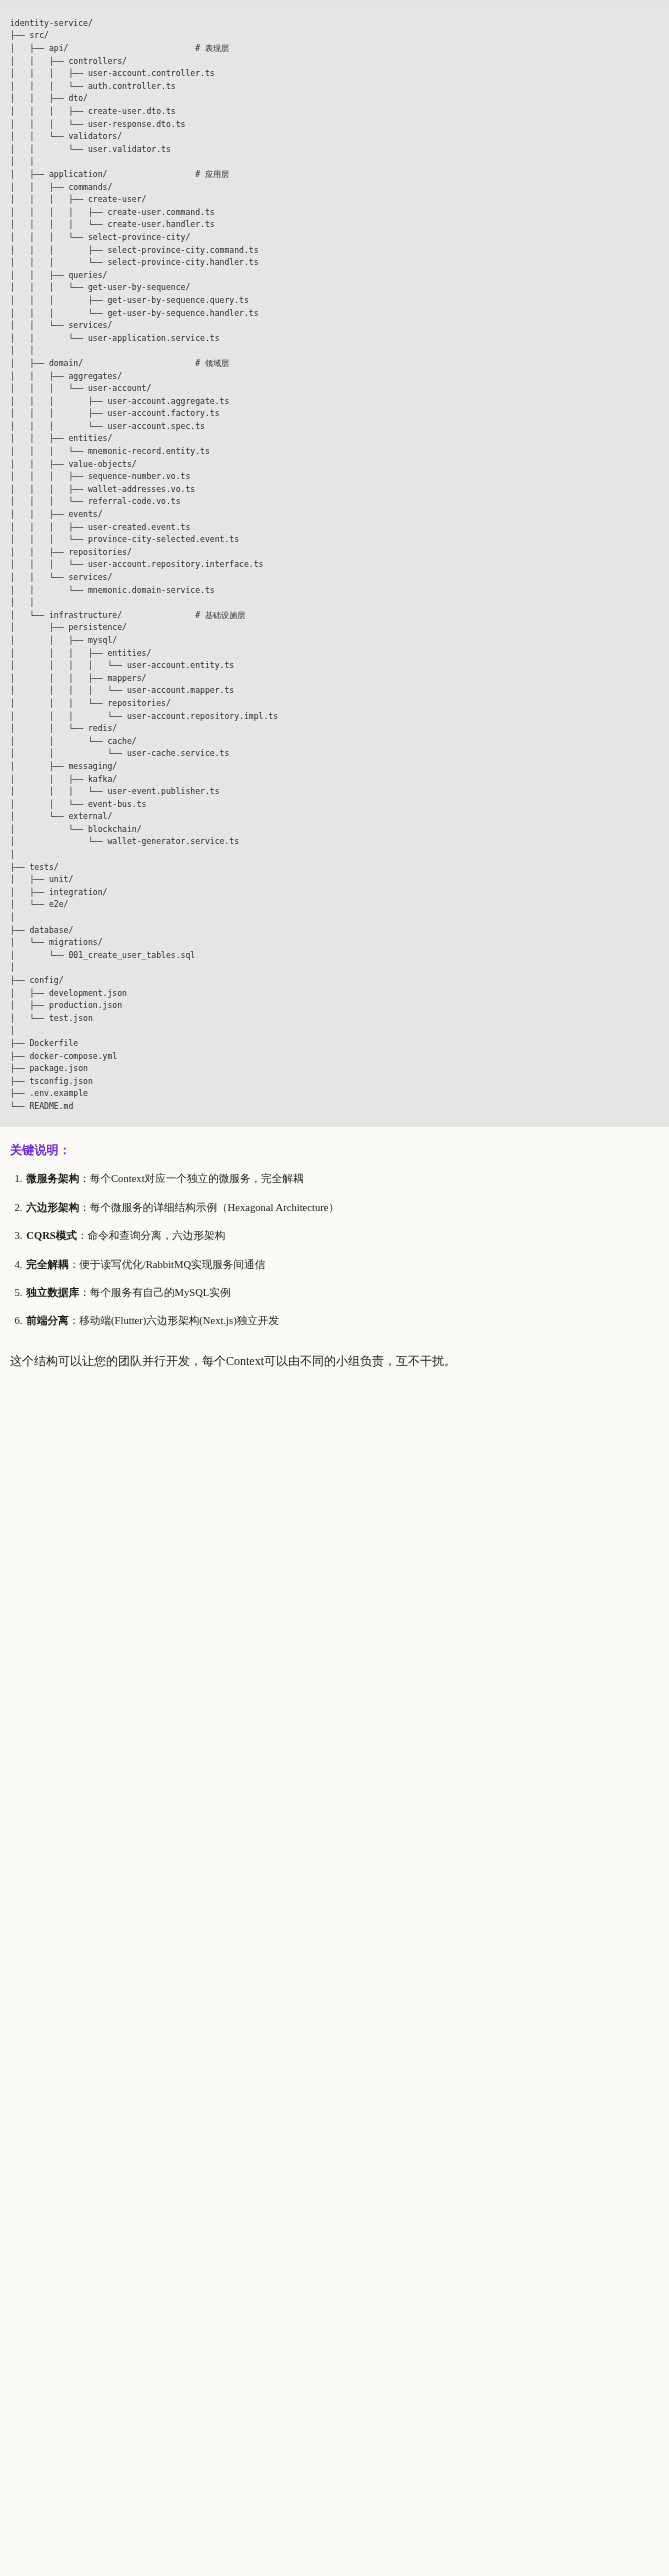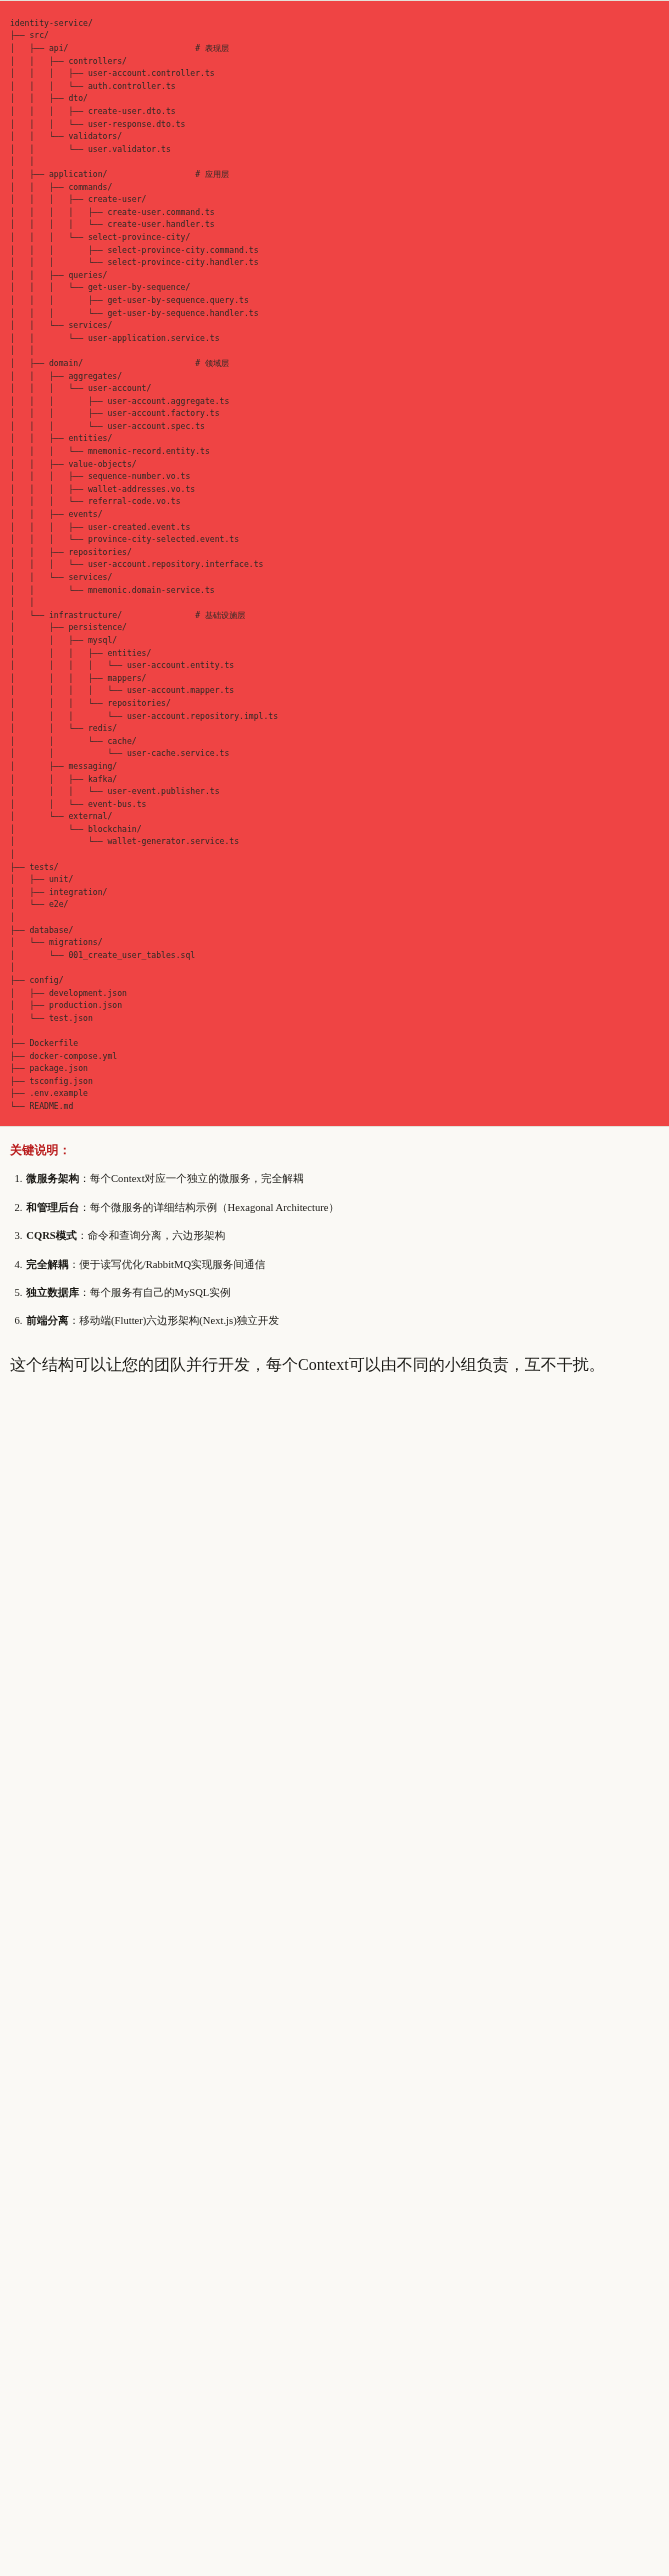--- a/index.html
+++ b/index.html
@@ -35,21 +35,21 @@
     height: 0.6px;
     background: #e3e1d8;
     border: 0;
     margin: 0;
     width: 100%;
   }
 
   
   .code-block {
     padding: 16.3px 10px 13.8px 10px;
-    background: #ef4444;
+    background: #e5e5e5;
     overflow: hidden;
   }
   pre.tree {
     margin: 0;
     font-family: "DejaVu Sans Mono", "Liberation Mono", monospace;
     font-size: 8.1px;
     line-height: 12.6px;
     color: #2b2a26;
     white-space: pre;
     letter-spacing: 0px;
@@ -57,42 +57,42 @@
   }
 
   
   .notes {
     padding: 15px 10px 6.3px 10px;
   }
   .notes-title {
     font-family: "Liberation Serif", serif;
     font-weight: bold;
     font-size: 12px;
-    color: #b91c1c;
+    color: #6d28d9;
     margin: 0 0 12.5px 0;
     letter-spacing: 0.2px;
   }
   ol.notes-list {
     margin: 0;
     padding: 0 0 0 15px;
     font-family: "Liberation Serif", serif;
     font-size: 10.6px;
     line-height: 1.55;
     color: #1b1a16;
   }
   ol.notes-list li {
     margin: 6px 0 12px 0;
     padding-left: 1.3px;
   }
   ol.notes-list li .term {
     font-weight: bold;
   }
   .closing {
     font-family: "Liberation Serif", serif;
-    font-size: 16px;
+    font-size: 12px;
     line-height: 1.6;
     color: #1b1a16;
     margin: 3.8px 0 0 0;
     padding: 0 10px 16.3px 10px;
   }
 </style>
 </head>
 <body>
 
 <div class="page">
@@ -193,21 +193,21 @@
   <hr class="rule">
 
   <div class="notes">
     <h3 class="notes-title">关键说明：</h3>
 
     <ol class="notes-list">
       <li>
         <span class="term">微服务架构</span><span>：</span><span>每个Context对应一个独立的微服务，完全解耦</span>
       </li>
       <li>
-        <span class="term">和管理后台</span><span>：</span><span>每个微服务的详细结构示例（Hexagonal Architecture）</span>
+        <span class="term">六边形架构</span><span>：</span><span>每个微服务的详细结构示例（Hexagonal Architecture）</span>
       </li>
       <li>
         <span class="term">CQRS模式</span><span>：</span><span>命令和查询分离，六边形架构</span>
       </li>
       <li>
         <span class="term">完全解耦</span><span>：</span><span>便于读写优化/RabbitMQ实现服务间通信</span>
       </li>
       <li>
         <span class="term">独立数据库</span><span>：</span><span>每个服务有自己的MySQL实例</span>
       </li>

